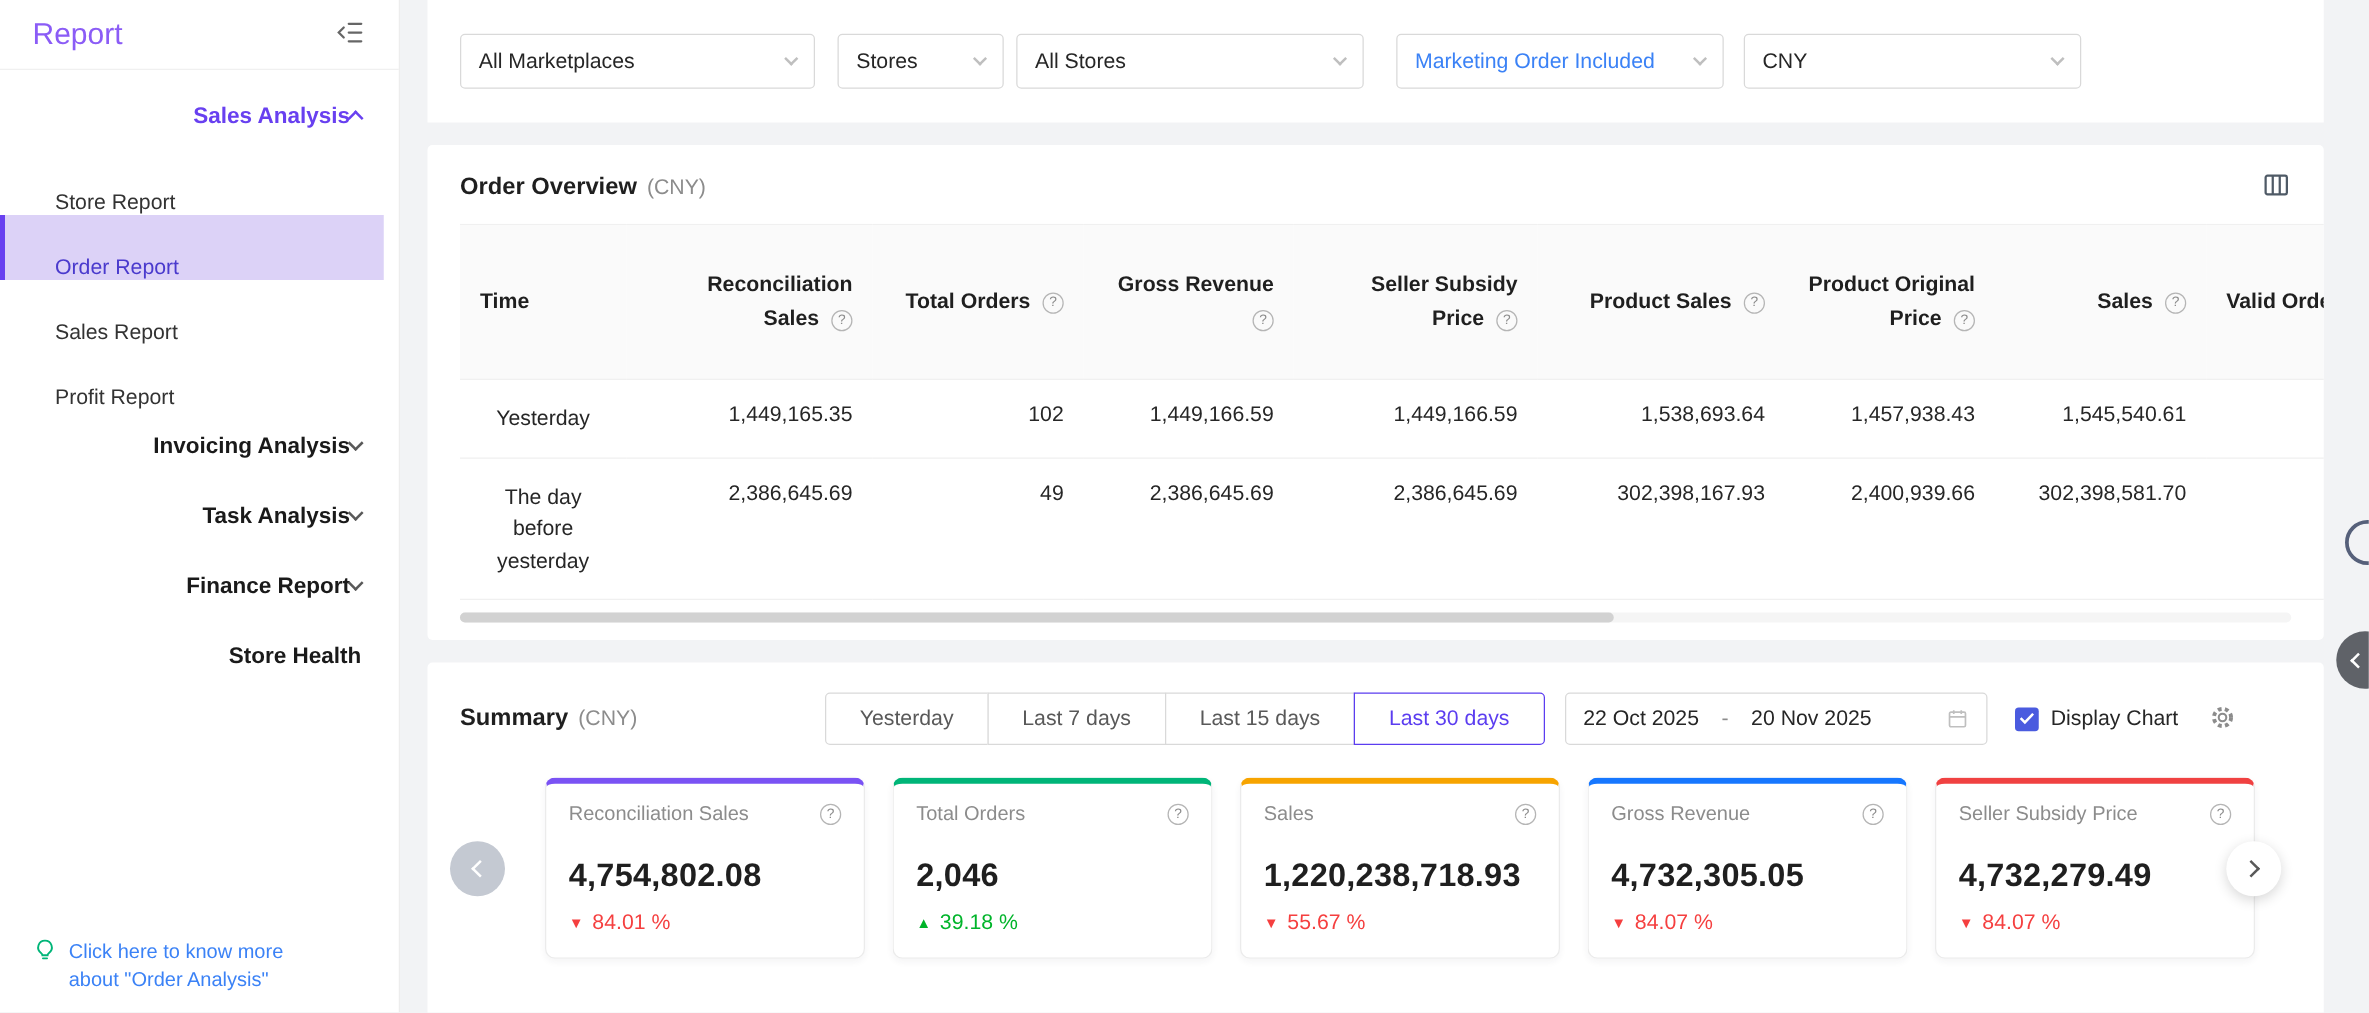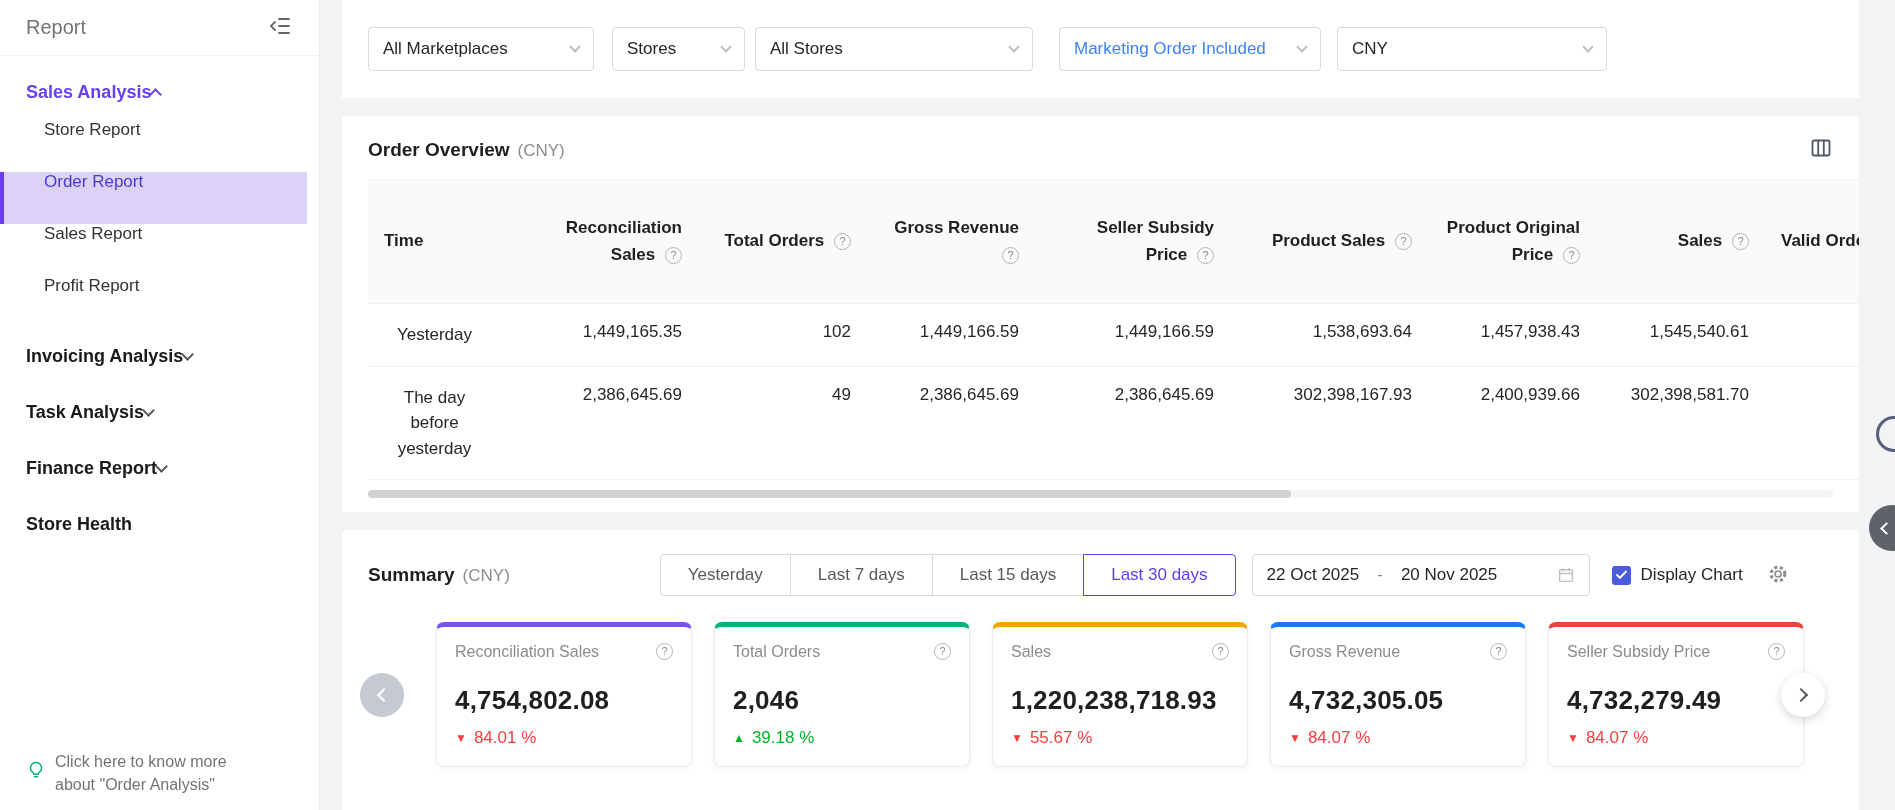--- a/index.html
+++ b/index.html
@@ -2,40 +2,40 @@
 <html><head>
 <meta charset="utf-8">
 <style>
   *{margin:0;padding:0;box-sizing:border-box;}
   body{font-family:"Liberation Sans","DejaVu Sans",sans-serif;background:#f2f3f5;}
   .screen{position:relative;width:1895px;height:810px;overflow:hidden;background:#f2f3f5;color:#262626;}
 
   
   .sidebar{position:absolute;left:0;top:0;bottom:0;width:320px;background:#fff;border-right:1px solid #ededed;z-index:5;}
   .side-header{height:56px;display:flex;align-items:center;justify-content:space-between;padding:0 26px;border-bottom:1px solid #f0f0f0;}
-  .side-title{font-size:20px;color:#737373;}
+  .side-title{font-size:24px;color:#8b5cf6;}
   .icon-btn{background:none;border:none;cursor:pointer;display:flex;align-items:center;}
   .nav{padding-top:8px;}
-  .nav-group{height:56px;display:flex;align-items:center;justify-content:flex-start;padding:0 30px 0 26px;font-weight:bold;font-size:18px;color:#1a1a1a;cursor:pointer;}
+  .nav-group{height:56px;display:flex;align-items:center;justify-content:flex-end;padding:0 30px 0 16px;font-weight:bold;font-size:18px;color:#1a1a1a;cursor:pointer;}
   .nav-group.active{color:#6840f0;}
   .chev{display:inline-block;width:9px;height:9px;border-right:2px solid #595959;border-bottom:2px solid #595959;}
   .nav-group.active .chev{border-color:#6840f0;}
   .cv-down{transform:rotate(45deg);margin-top:-4px;}
   .cv-up{transform:rotate(-135deg);margin-top:4px;}
-  .nav-sub{height:52px;display:flex;align-items:flex-start;padding-left:44px;font-size:17px;color:#333;cursor:pointer;position:relative;margin-right:12px;}
+  .nav-sub{height:52px;display:flex;align-items:flex-end;padding-left:44px;font-size:17px;color:#333;cursor:pointer;position:relative;margin-right:12px;}
   .nav-sub.selected{background:#dcd2f7;color:#4a3acd;}
   .selbar{position:absolute;left:0;top:0;bottom:0;width:4px;background:#6840f0;}
-  .side-footer{position:absolute;left:26px;bottom:14px;display:flex;gap:9px;font-size:16px;color:#737373;line-height:1.45;cursor:pointer;align-items:center;}
+  .side-footer{position:absolute;left:26px;bottom:14px;display:flex;gap:9px;font-size:16px;color:#3b82f6;line-height:1.45;cursor:pointer;align-items:flex-start;}
 
   
   .main{position:absolute;left:342px;right:36px;top:0;}
   .filter-bar{background:#fff;height:98px;display:flex;align-items:center;padding:0 26px;}
   .select{height:44px;border:1px solid #d9d9d9;border-radius:4px;background:#fff;display:flex;align-items:center;justify-content:space-between;padding:0 14px;font-size:17px;color:#262626;cursor:pointer;}
   .select .chev{width:8px;height:8px;border-color:#bfbfbf;margin-left:12px;}
-  .sel-marketplace{width:226px;margin-right:18px;}
+  .sel-marketplace{width:284px;margin-right:18px;}
   .sel-storetype{width:133px;margin-right:10px;}
   .sel-store{width:278px;margin-right:26px;}
   .sel-marketing{width:262px;margin-right:16px;color:#3b82f6;}
   .sel-currency{width:270px;}
 
   .card-sec{background:#fff;border-radius:4px;margin-top:18px;}
   .oo{padding:20px 0 10px;}
   .oo-head{display:flex;align-items:center;justify-content:space-between;padding:0 26px 16px;}
   .sec-title{font-size:19px;font-weight:bold;color:#1f1f1f;display:flex;align-items:baseline;}
   .sec-note{font-size:17px;color:#8c8c8c;font-weight:normal;margin-left:8px;}

